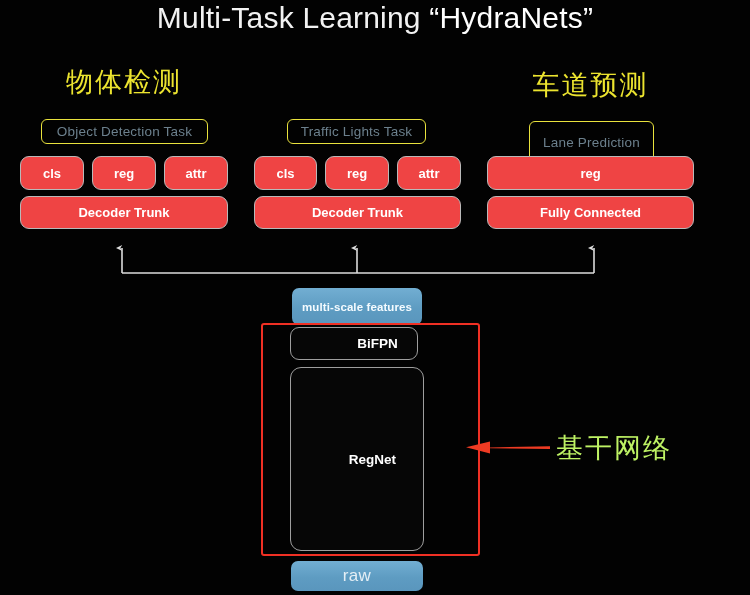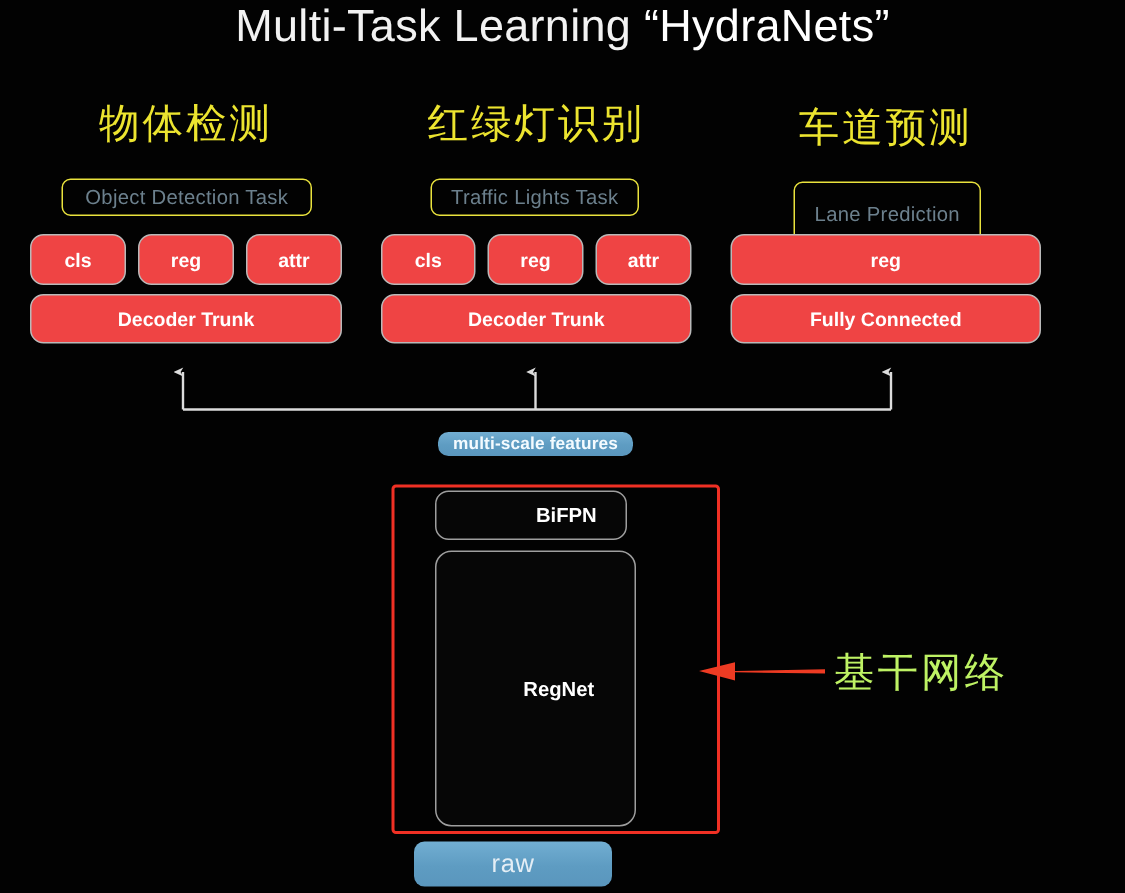--- a/index.html
+++ b/index.html
@@ -167,21 +167,20 @@
 <body>
 
 <div id="canvas">
 
   <div class="title">
     <span class="white">Multi-Task Learning </span><span class="blue">“HydraNets”</span>
   </div>
 
   <div class="cn-head" style="left:20px; top:64px; width:208px;">物体检测</div>
 
-  <div class="cn-head" style="left:254px; top:64px; width:207px;">红绿灯识别</div>
 
   <div class="cn-head" style="left:487px; top:67px; width:207px;">车道预测</div>
 
   <div class="task-pill" style="left:41px; top:119px; width:167px; height:25px;">Object Detection Task</div>
 
   <div class="task-pill" style="left:287px; top:119px; width:139px; height:25px;">Traffic Lights Task</div>
 
   <div class="task-pill" style="left:529px; top:121px; width:125px; height:43px;">Lane Prediction</div>
 
   <div class="hbox" style="left:20px; top:156px; width:64px; height:34px;">cls</div>
@@ -208,29 +207,29 @@
       <path d="M122,273 L594,273"></path>
 
       <path d="M122,273 L122,248" marker-end="url(#ahead)"></path>
 
       <path d="M357,273 L357,248" marker-end="url(#ahead)"></path>
 
       <path d="M594,273 L594,248" marker-end="url(#ahead)"></path>
     </g>
   </svg>
 
-  <div class="blue-pill msf" style="left:292px; top:288px; width:130px; height:16px;">multi-scale features</div>
+  <div class="blue-pill msf" style="left:292px; top:288px; width:130px; height:37px;">multi-scale features</div>
 
   <div class="red-frame" style="left:261px; top:323px; width:219px; height:233px;"></div>
 
   <div class="bb-box" style="left:290px; top:327px; width:128px; height:33px;padding-left:47px;">BiFPN</div>
 
   <div class="bb-box regnet" style="left:290px; top:367px; width:134px; height:184px;padding-left:31px;">RegNet</div>
 
   <svg id="annot-arrow" viewBox="0 0 90 30" xmlns="http://www.w3.org/2000/svg">
     <path d="M88,14.2 L28,15.4 L28,9.5 L4,15.3 L28,21.6 L28,16.2 L88,17.0 Z" fill="#ee3b23"></path>
   </svg>
 
   <div class="annot-label">基干网络</div>
 
-  <div class="blue-pill raw" style="left:276px; top:561px; width:132px; height:30px;">raw</div>
+  <div class="blue-pill raw" style="left:291px; top:561px; width:132px; height:30px;">raw</div>
 
 </div>
 
 </body></html>

